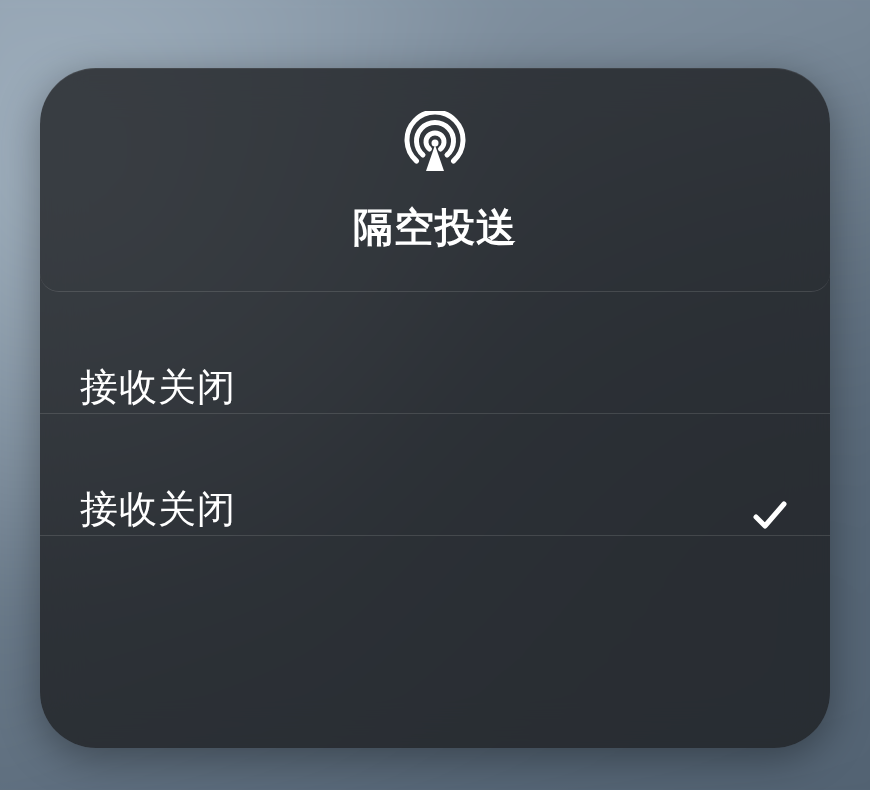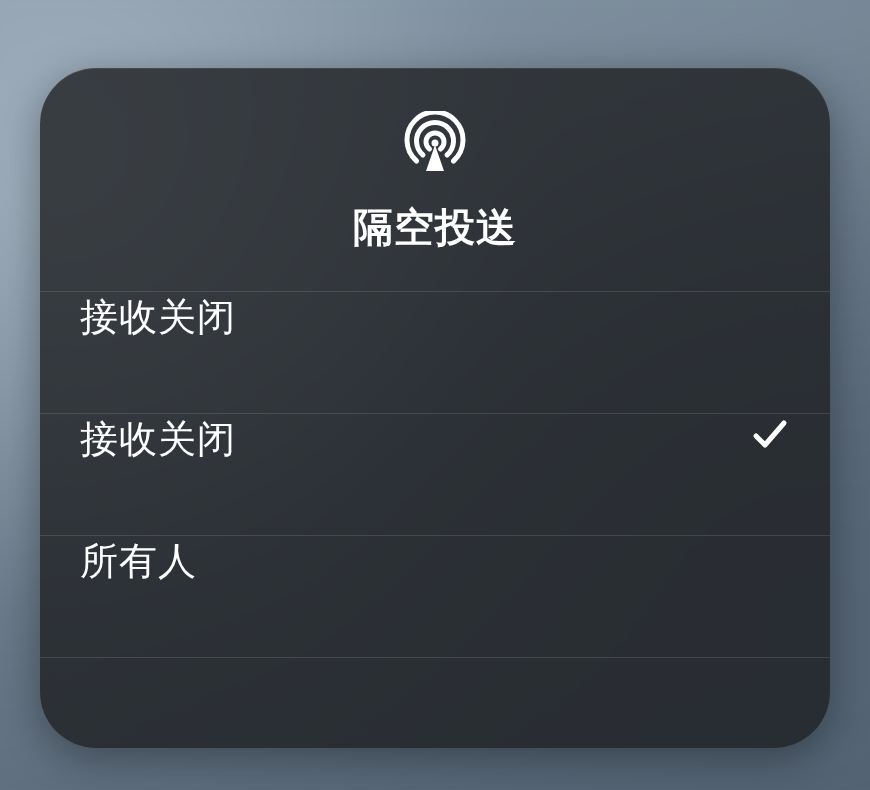--- a/index.html
+++ b/index.html
@@ -42,41 +42,42 @@
     }
 
     .panel-header {
       display: flex;
       flex-direction: column;
       align-items: center;
       justify-content: flex-end;
       padding-top: 40px;
       padding-bottom: 36px;
       border-bottom: 1px solid rgba(255,255,255,0.12);
+      border-radius: 19px;
     }
 
     .airdrop-icon {
       width: 70px;
       height: 70px;
       display: flex;
       align-items: center;
       justify-content: center;
     }
 
     .panel-title {
       color: #fff;
       font-size: 40px;
       font-weight: 600;
       margin-top: 22px;
       letter-spacing: 1px;
     }
 
     .option {
       display: flex;
-      align-items: flex-start;
+      align-items: flex-end;
       justify-content: space-between;
       height: 122px;
       padding: 0 40px 0 40px;
       border-bottom: 1px solid rgba(255,255,255,0.12);
       cursor: pointer;
     }
 
     .option-label {
       color: #fff;
       font-size: 38px;
@@ -129,22 +130,14 @@
 
   <div class="option">
     <span class="option-label">接收关闭</span>
     <span class="checkmark">
       <svg viewBox="0 0 40 40" width="40" height="40">
         <path d="M 6 22 L 15 31 L 34 9" fill="none" stroke="#fff" stroke-width="5" stroke-linecap="round" stroke-linejoin="round"></path>
       </svg>
     </span>
   </div>
 
-  <div class="option">
-    <span class="option-label">所有人</span>
-    <span class="checkmark hidden">
-      <svg viewBox="0 0 40 40" width="40" height="40">
-        <path d="M 6 22 L 15 31 L 34 9" fill="none" stroke="#fff" stroke-width="5" stroke-linecap="round" stroke-linejoin="round"></path>
-      </svg>
-    </span>
-  </div>
 
 </div>
 
 </body></html>

